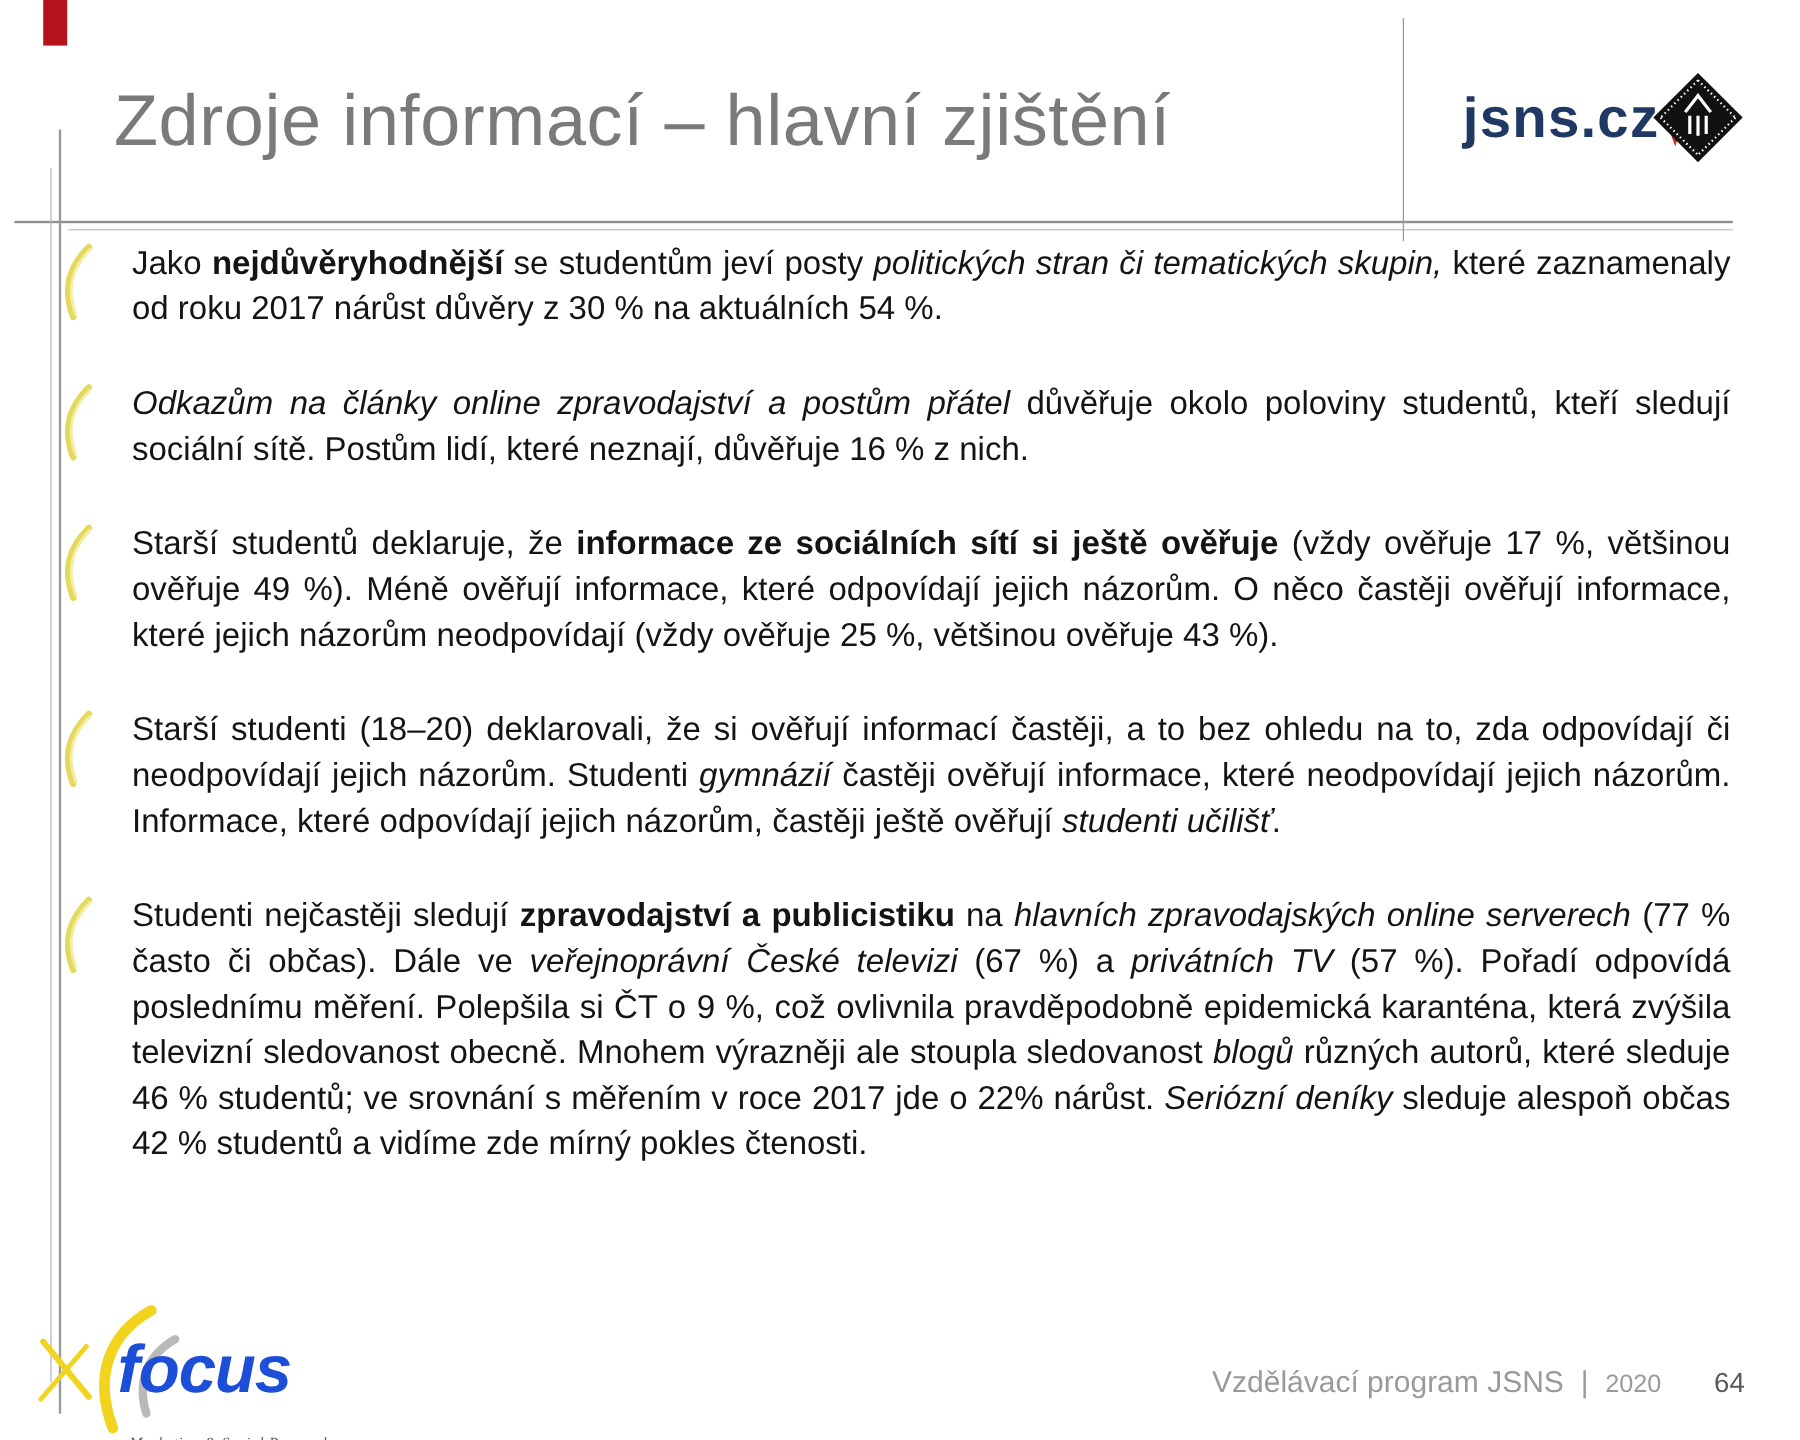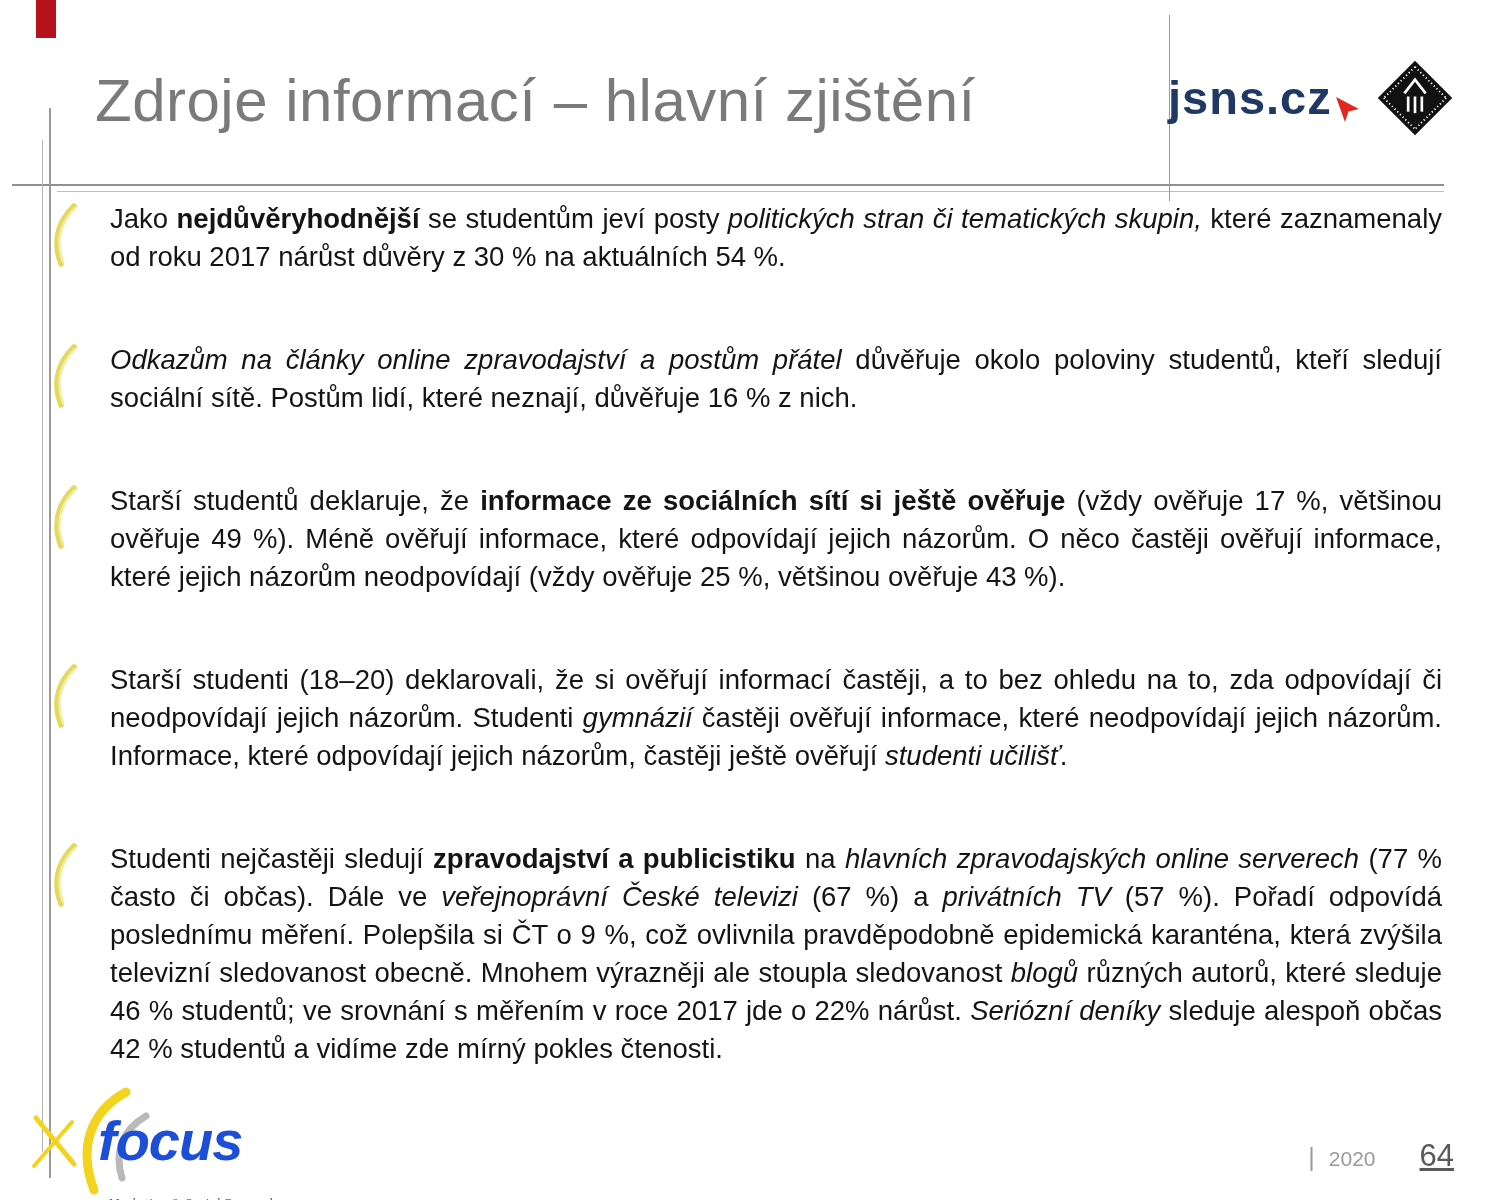--- a/index.html
+++ b/index.html
@@ -15,29 +15,29 @@
   .vline-left-a{position:absolute;left:49px;top:108px;width:2px;height:1070px;background:#9a9a9a;}
   .vline-left-b{position:absolute;left:42px;top:140px;width:1px;height:1012px;background:#b3b3b3;}
   .red-bar{position:absolute;left:36px;top:0;width:20px;height:38px;background:#b5121b;}
 
   .slide-title{
     position:absolute;left:95px;top:66px;width:1000px;
     font-size:60px;color:#7a7a7a;letter-spacing:0.5px;white-space:nowrap;
   }
 
   
-  .jsns-logo{position:absolute;left:1168px;top:74px;display:flex;align-items:flex-start;}
+  .jsns-logo{position:absolute;left:1219px;top:74px;display:flex;align-items:flex-start;}
   .jsns-text{font-size:47px;font-weight:bold;color:#203864;letter-spacing:1px;line-height:1;}
   .jsns-cursor{margin-left:2px;margin-top:22px;}
 
   
   .diamond-logo{position:absolute;left:1377px;top:59px;}
 
   
-  .bullet-list{position:absolute;left:48px;top:200px;width:1394px;display:flex;flex-direction:column;gap:65px;}
+  .bullet-list{position:absolute;left:48px;top:200px;width:1394px;display:flex;flex-direction:column;gap:41px;}
   .bullet-row{display:flex;align-items:flex-start;}
   .bullet-row svg{flex:0 0 34px;margin-right:28px;margin-top:2px;}
   .para{
     flex:1;margin:0;text-align:justify;
     font-size:27.5px;line-height:38px;color:#141414;
   }
   .r-n{font-style:normal;font-weight:normal;}
   .r-b{font-weight:bold;}
   .r-i{font-style:italic;}
 
@@ -56,21 +56,21 @@
   }
 
   
   .footer-right{
     position:absolute;right:46px;top:1138px;
     display:flex;align-items:baseline;
   }
   .footer-program{font-size:25px;color:#9a9a9a;}
   .footer-sep{font-size:25px;color:#9a9a9a;margin:0 14px;}
   .footer-year{font-size:21px;color:#9a9a9a;}
-  .footer-page{font-size:31px;color:#595959;margin-left:44px;text-decoration:underline;}
+  .footer-page{font-size:23px;color:#595959;margin-left:44px;}
 </style>
 </head>
 <body>
 
 <div class="red-bar"></div>
 <div class="hline1"></div>
 <div class="hline2"></div>
 <div class="vline-right"></div>
 <div class="vline-left-a"></div>
 <div class="vline-left-b"></div>
@@ -139,16 +139,17 @@
     <path d="M98,6 C62,26 50,62 66,104" stroke="#f2d41e" stroke-width="9" fill="none" stroke-linecap="round"></path>
     <path d="M118,30 C94,44 86,66 94,92" stroke="#b9b9b9" stroke-width="7" fill="none" stroke-linecap="round"></path>
     <line x1="8" y1="32" x2="46" y2="78" stroke="#f2d41e" stroke-width="5" stroke-linecap="round"></line>
     <line x1="44" y1="36" x2="6" y2="80" stroke="#f2d41e" stroke-width="4" stroke-linecap="round"></line>
   </svg>
   <span class="focus-text">focus</span>
   <span class="focus-sub">Marketing &amp; Social Research</span>
 </div>
 
 <div class="footer-right">
+  <span class="footer-program">Vzdělávací program JSNS</span>
   <span class="footer-sep">|</span>
   <span class="footer-year">2020</span>
   <span class="footer-page">64</span>
 </div>
 
 </body></html>

